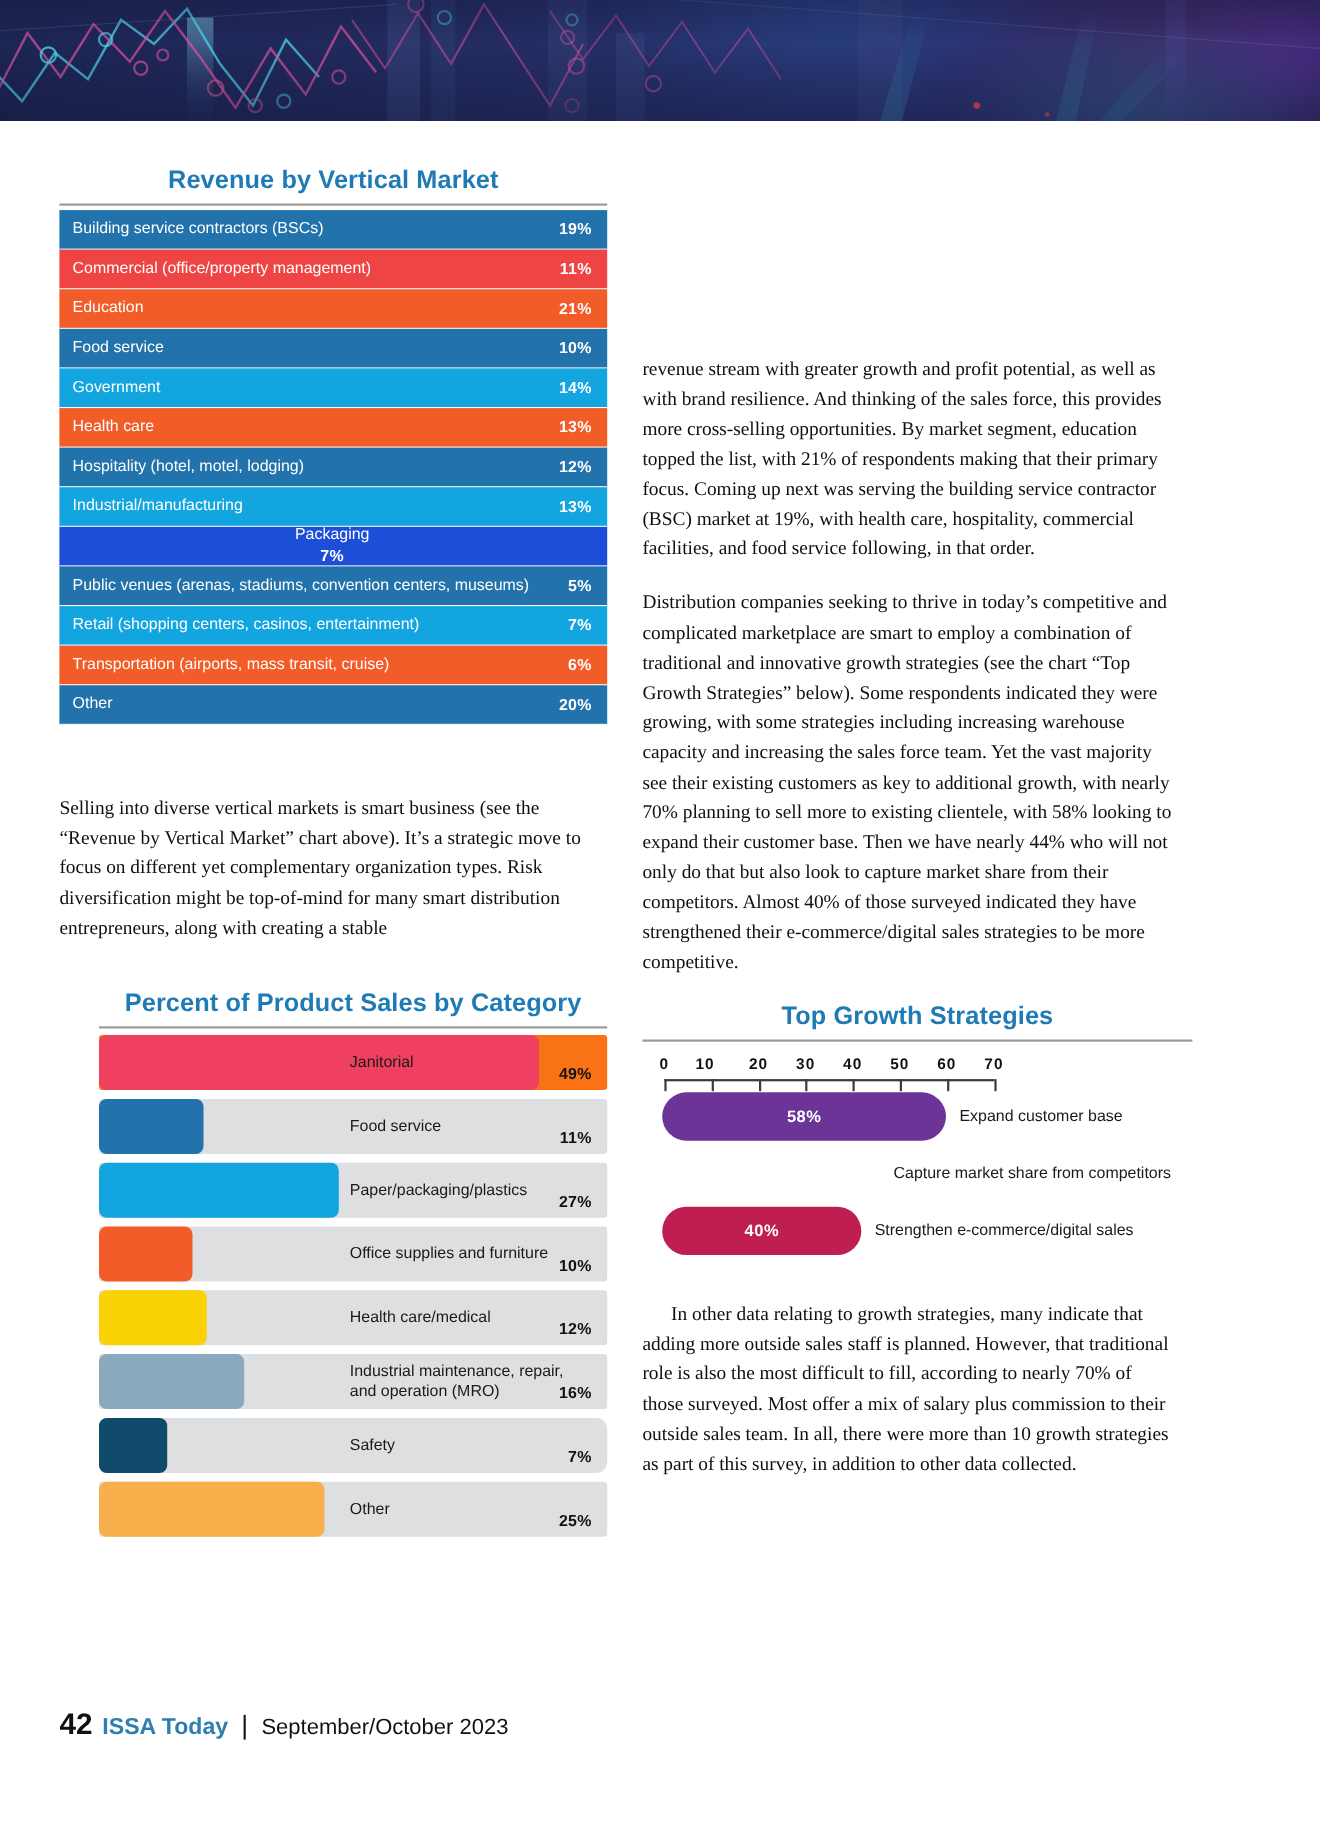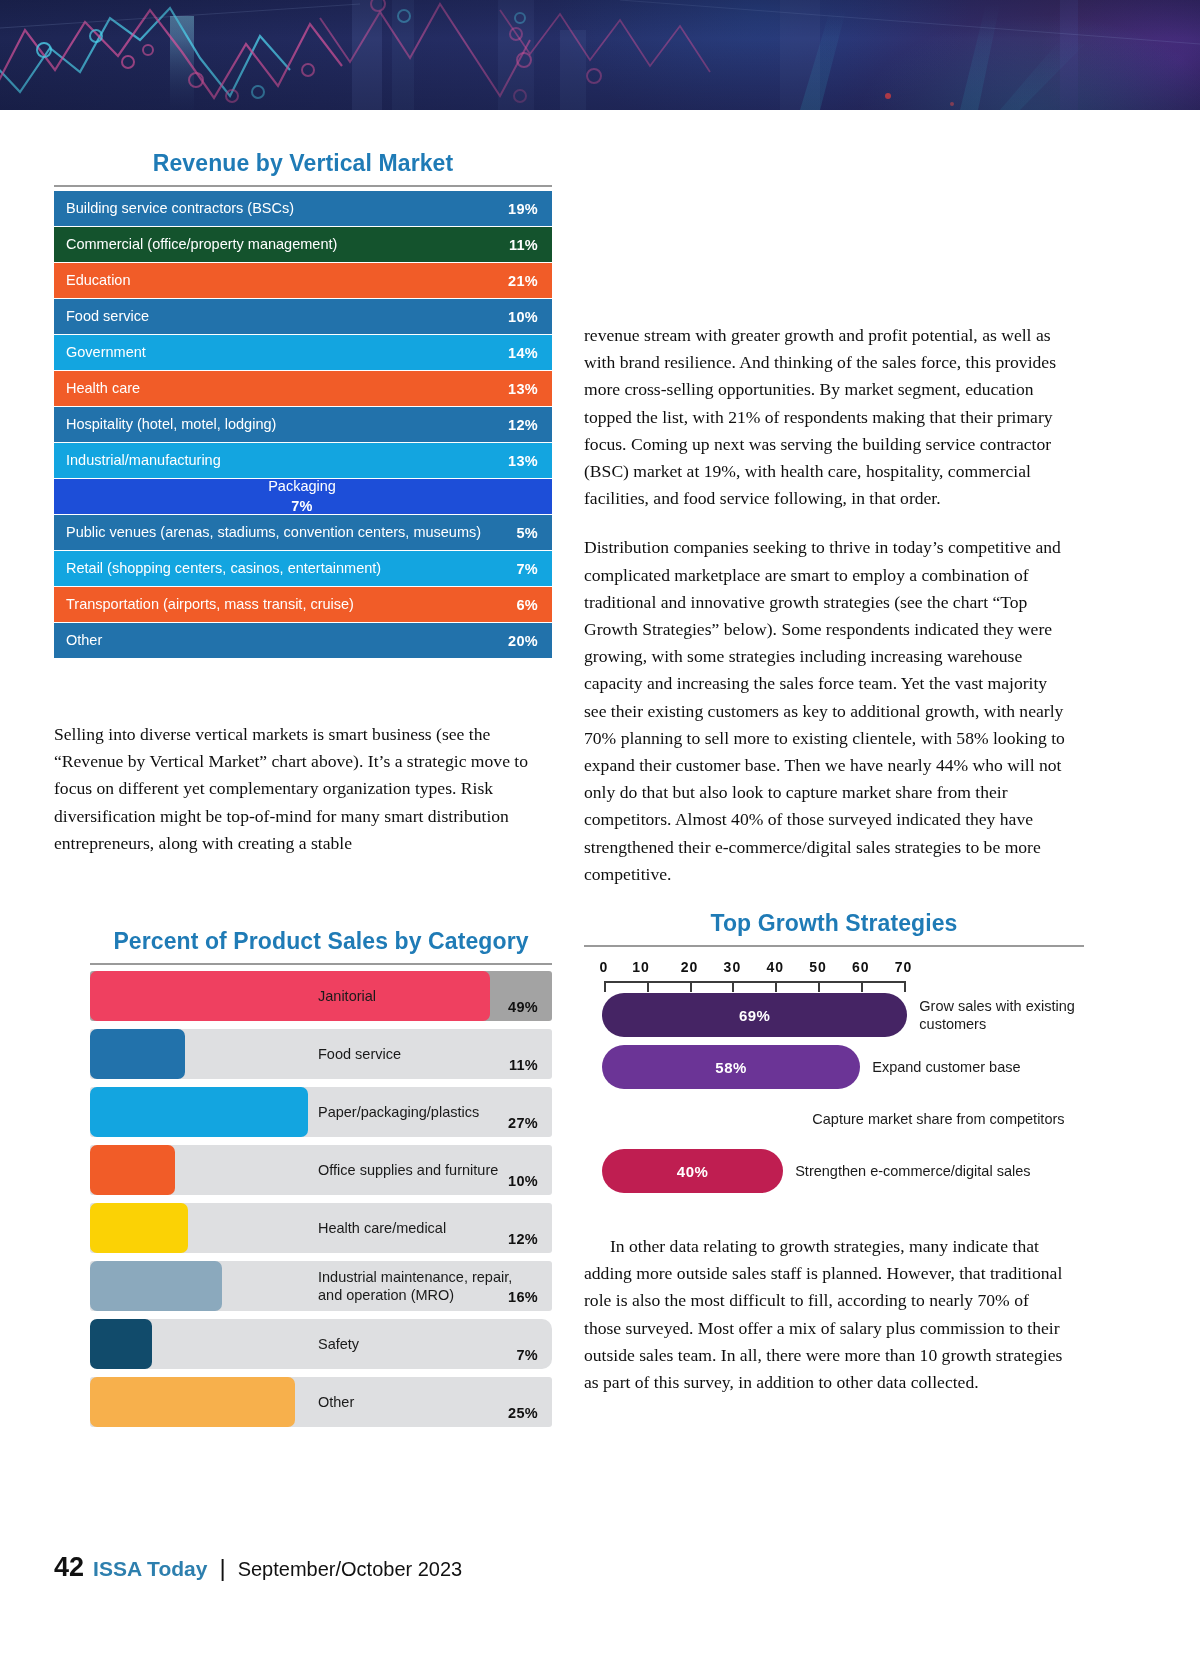--- a/index.html
+++ b/index.html
@@ -171,21 +171,21 @@
 <div class="col-left">
 
   <div>
     <div class="chart-title">Revenue by Vertical Market</div>
     <div class="title-rule"></div>
     <div id="vertical-market">
         <div class="vm-row" style="background: rgb(34, 114, 171);">
           <div class="vm-label">Building service contractors (BSCs)</div>
           <div class="vm-value">19%</div>
         </div>
-        <div class="vm-row" style="background: #14532d; gap: 14px;">
+        <div class="vm-row" style="background: #ef4444; gap: 14px;">
           <div class="vm-label">Commercial (office/property management)</div>
           <div class="vm-value">11%</div>
         </div>
         <div class="vm-row" style="background: rgb(241, 92, 40); gap: 22px;">
           <div class="vm-label">Education</div>
           <div class="vm-value">21%</div>
         </div>
         <div class="vm-row" style="background: rgb(34, 114, 171);">
           <div class="vm-label">Food service</div>
           <div class="vm-value">10%</div>
@@ -226,25 +226,25 @@
           <div class="vm-label">Other</div>
           <div class="vm-value">20%</div>
         </div>
       </div>
   </div>
 
   <div class="body-text" style="margin-top:62px;">
     <p>Selling into diverse vertical markets is smart business (see the “Revenue by Vertical Market” chart above). It’s a strategic move to focus on different yet complementary organization types. Risk diversification might be top-of-mind for many smart distribution entrepreneurs, along with creating a stable</p>
   </div>
 
-  <div style="margin-top:71px;padding-left:36px;">
+  <div style="margin-top:41px;padding-left:36px;">
     <div class="chart-title">Percent of Product Sales by Category</div>
     <div class="title-rule"></div>
     <div id="product-sales">
-        <div class="ps-row" style="background: #a3a3a3;">
+        <div class="ps-row" style="background: #f97316;">
           <div class="ps-fill" style="width: 400px; background: rgb(239, 64, 96);"></div>
           <div class="ps-label">Janitorial</div>
           <div class="ps-value">49%</div>
         </div>
         <div class="ps-row" style="background: rgb(222, 223, 225);">
           <div class="ps-fill" style="width: 95px; background: rgb(34, 114, 171);"></div>
           <div class="ps-label">Food service</div>
           <div class="ps-value">11%</div>
         </div>
         <div class="ps-row" style="background: rgb(222, 223, 225);">
@@ -304,26 +304,20 @@
           <div class="gs-tick-label" style="left: 189.2px;">40</div>
           <div class="gs-tickmark" style="left: 189.2px;"></div>
           <div class="gs-tick-label" style="left: 232px;">50</div>
           <div class="gs-tickmark" style="left: 232px;"></div>
           <div class="gs-tick-label" style="left: 274.8px;">60</div>
           <div class="gs-tickmark" style="left: 274.8px;"></div>
           <div class="gs-tick-label" style="left: 317.6px;">70</div>
           <div class="gs-tickmark" style="left: 317.6px;"></div>
         </div>
         <div class="gs-row">
-          <div class="gs-bar" style="left: 18px; width: 305.32px; background: rgb(69, 36, 100);">
-            <span>69%</span>
-          </div>
-          <div class="gs-cat" style="left: 335.32px; max-width: 164.68px;">Grow sales with existing customers</div>
-        </div>
-        <div class="gs-row">
           <div class="gs-bar" style="left: 18px; width: 258.24px; background: rgb(107, 52, 150);">
             <span>58%</span>
           </div>
           <div class="gs-cat" style="left: 288.24px; max-width: 211.76px;">Expand customer base</div>
         </div>
         <div class="gs-row">
           <div class="gs-cat" style="left: 228.32px; max-width: 271.68px;">Capture market share from competitors</div>
         </div>
         <div class="gs-row">
           <div class="gs-bar" style="left: 18px; width: 181.2px; background: rgb(191, 30, 81);">

